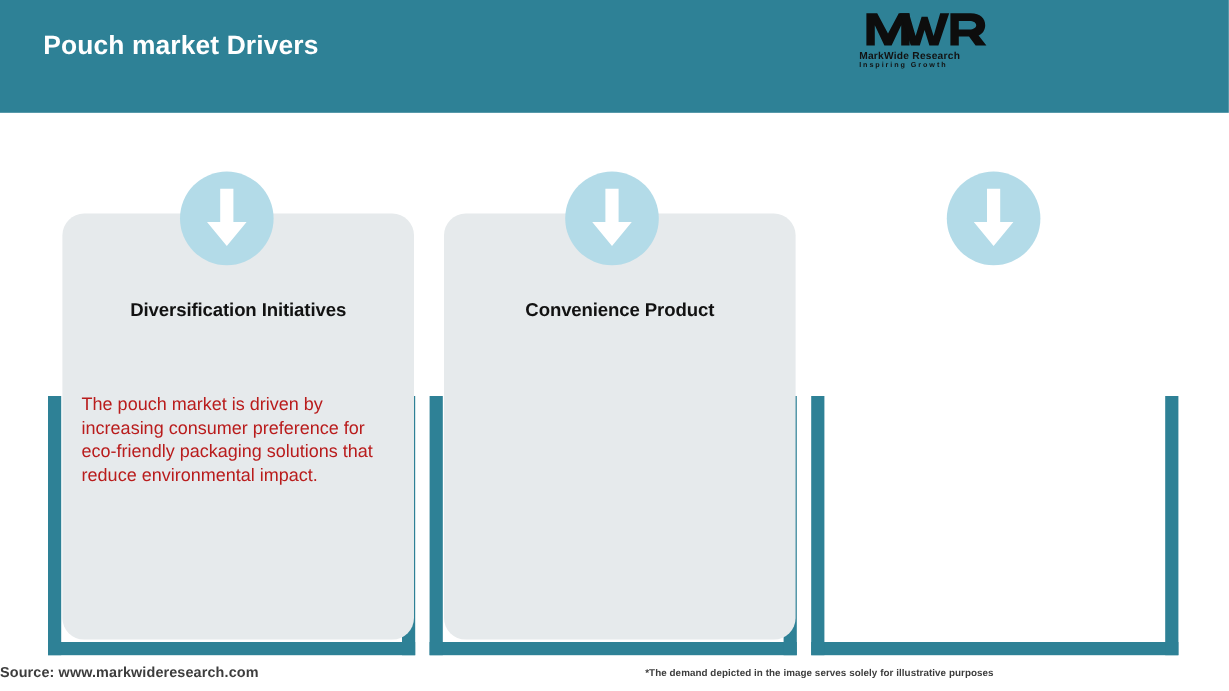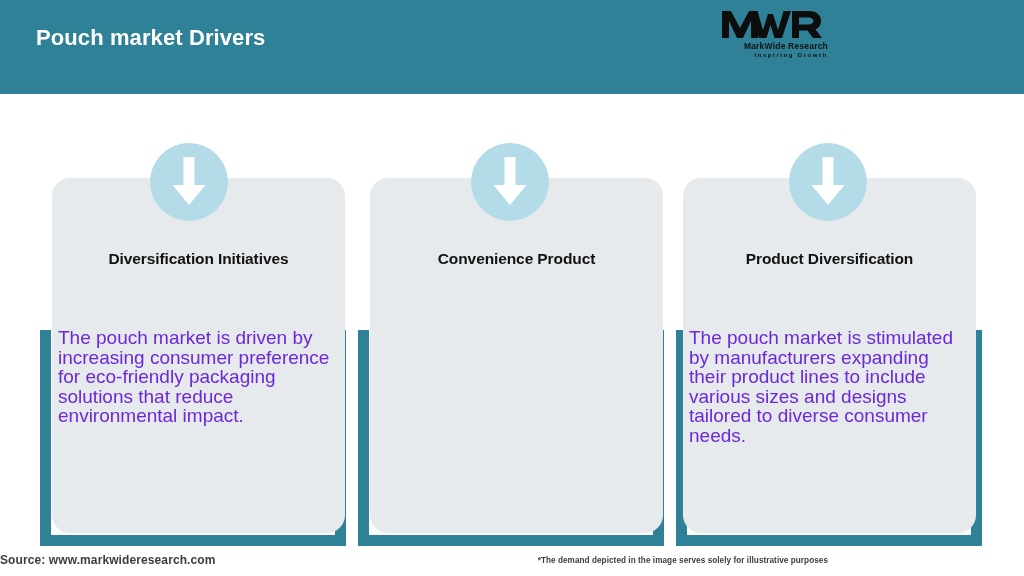--- a/index.html
+++ b/index.html
@@ -42,21 +42,21 @@
     letter-spacing: 0.1px;
   }
 
   
   .logo {
     position: absolute;
     right: 16px;
     top: 8px;
     width: 112px;
     height: 58px;
-    text-align: right;
+    text-align: left;
   }
   .logo-mark {
     display: block;
     margin: 0 auto;
   }
   .logo-name {
     display: block;
     font-size: 8.5px;
     font-weight: bold;
     color: #121212;
@@ -111,26 +111,26 @@
     top: 72px;
     text-align: center;
     font-size: 15.5px;
     font-weight: bold;
     color: #121212;
     letter-spacing: -0.1px;
   }
 
   .card-body {
     position: absolute;
-    left: 6px;
+    left: 16px;
     right: 8px;
     top: 150px;
-    font-size: 19px;
+    font-size: 15px;
     line-height: 19.6px;
-    color: #6d28d9;
+    color: #b91c1c;
     text-align: left;
   }
 
   
   .icon-circle {
     position: absolute;
     top: 143px;
     width: 78px;
     height: 78px;
     border-radius: 50%;
@@ -193,24 +193,20 @@
 
   <div class="card c1">
     <div class="card-title">Diversification Initiatives</div>
     <div class="card-body">The pouch market is driven by increasing consumer preference for eco-friendly packaging solutions that reduce environmental impact.</div>
   </div>
 
   <div class="card c2">
     <div class="card-title">Convenience Product</div>
   </div>
 
-  <div class="card c3">
-    <div class="card-title">Product Diversification</div>
-    <div class="card-body">The pouch market is stimulated by manufacturers expanding their product lines to include various sizes and designs tailored to diverse consumer needs.</div>
-  </div>
 
   <div class="icon-circle i1">
     <svg width="36" height="50" viewBox="0 0 36 50" aria-hidden="true">
       <path d="M12.5 0 L23.5 0 L23.5 28 L34.5 28 L18 48 L1.5 28 L12.5 28 Z" fill="#ffffff"></path>
     </svg>
   </div>
   <div class="icon-circle i2">
     <svg width="36" height="50" viewBox="0 0 36 50" aria-hidden="true">
       <path d="M12.5 0 L23.5 0 L23.5 28 L34.5 28 L18 48 L1.5 28 L12.5 28 Z" fill="#ffffff"></path>
     </svg>

